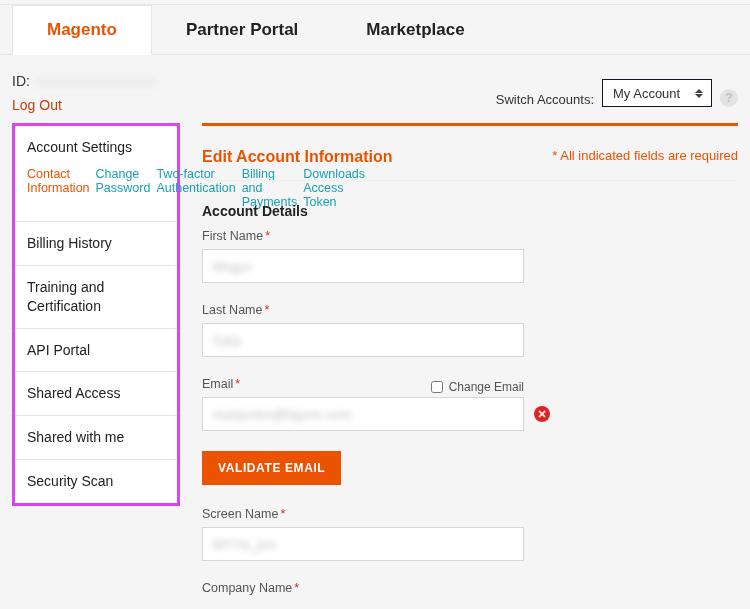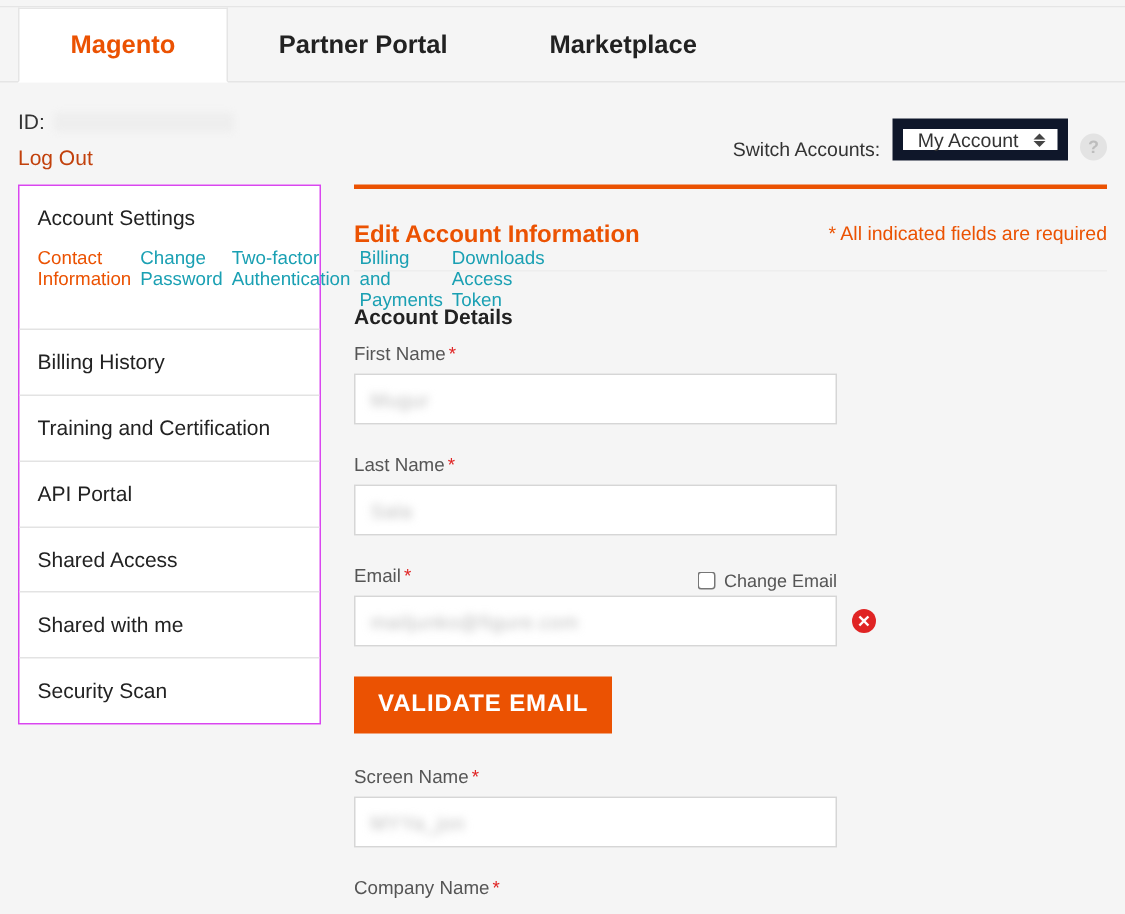--- a/index.html
+++ b/index.html
@@ -45,35 +45,35 @@
     align-items: flex-start;
     padding: 18px 12px 10px 12px;
   }
   .meta-left { font-size: 14px; }
   .id-line { display:flex; align-items:center; gap:6px; }
   .id-val { display:inline-block; width:120px; height:13px; border-radius:3px;
             background:#eee; filter: blur(2px); }
   .logout { color:#c2410c; margin-top:8px; cursor:pointer; }
   .meta-right { display:flex; align-items:flex-end; gap:8px; font-size:13px; margin-top:6px;}
   .switch-sel {
-    border:7px solid #0f172a; background:#fff; height:28px; padding:0 26px 0 10px;
+    border:1px solid #0f172a; background:#fff; height:28px; padding:0 26px 0 10px;
     font-size:13px; position:relative; cursor:pointer; display:flex; align-items:center;
     min-width:110px;
   }
   .sel-arrow { position:absolute; right:8px; display:flex; flex-direction:column; gap:1px;}
   .sel-arrow span { width:0;height:0;border-left:4px solid transparent;border-right:4px solid transparent;}
   .sel-arrow .up{ border-bottom:4px solid #444;}
   .sel-arrow .dn{ border-top:4px solid #444;}
   .help-circ { width:18px;height:18px;border-radius:50%;background:#e3e3e3;color:#bdbdbd;
                font-size:12px;font-weight:bold;display:flex;align-items:center;justify-content:center;}
   .layout {
     display:flex; gap:22px; padding:0 12px 12px 12px; align-items:flex-start;
   }
   .sidebar {
-    width:202px; background:#fff; border:1px solid #d946ef;
+    width:168px; background:#fff; border:3px solid #d946ef;
   }
   .side-sec {
     border-bottom:1px solid #e3e3e3;
     padding:12px 12px;
   }
   .side-sec:last-child{border-bottom:none;}
   .side-title { font-size:14px; color:#222; cursor:pointer; line-height:1.35;}
   .side-links { margin-top:10px; display:flex; flex-direction:row; gap:6px;}
   .side-links .lnk { font-size:12.5px; color:#1aa0b3; cursor:pointer; }
   .side-links .lnk.active { color:#eb5202; }
@@ -94,21 +94,21 @@
   .chk-wrap input{ width:12px;height:12px; }
   .inp {
     width:322px; height:34px; border:1px solid #d6d6d6; background:#fff;
     padding:0 10px; font-size:13px; color:#888; display:flex; align-items:center;
   }
   .inp .blur { filter: blur(3px); color:#bbb; letter-spacing:0.5px;}
   .email-row{ display:flex; align-items:center; gap:10px;}
   .err-ico{ width:16px;height:16px;border-radius:50%;background:#e02424;color:#fff;
             font-size:11px;font-weight:bold;display:flex;align-items:center;justify-content:center;}
   .btn-validate{
-    background:#eb5202; color:#fff; font-size:16px; font-weight:700; letter-spacing:0.6px;
+    background:#eb5202; color:#fff; font-size:12px; font-weight:700; letter-spacing:0.6px;
     border:none; padding:10px 16px; cursor:pointer; margin-bottom:22px;
   }
 </style>
 </head>
 <body>
 
 <div class="top-sep"></div>
 
 <div class="tabs">
   <div class="tab active">Magento</div>

